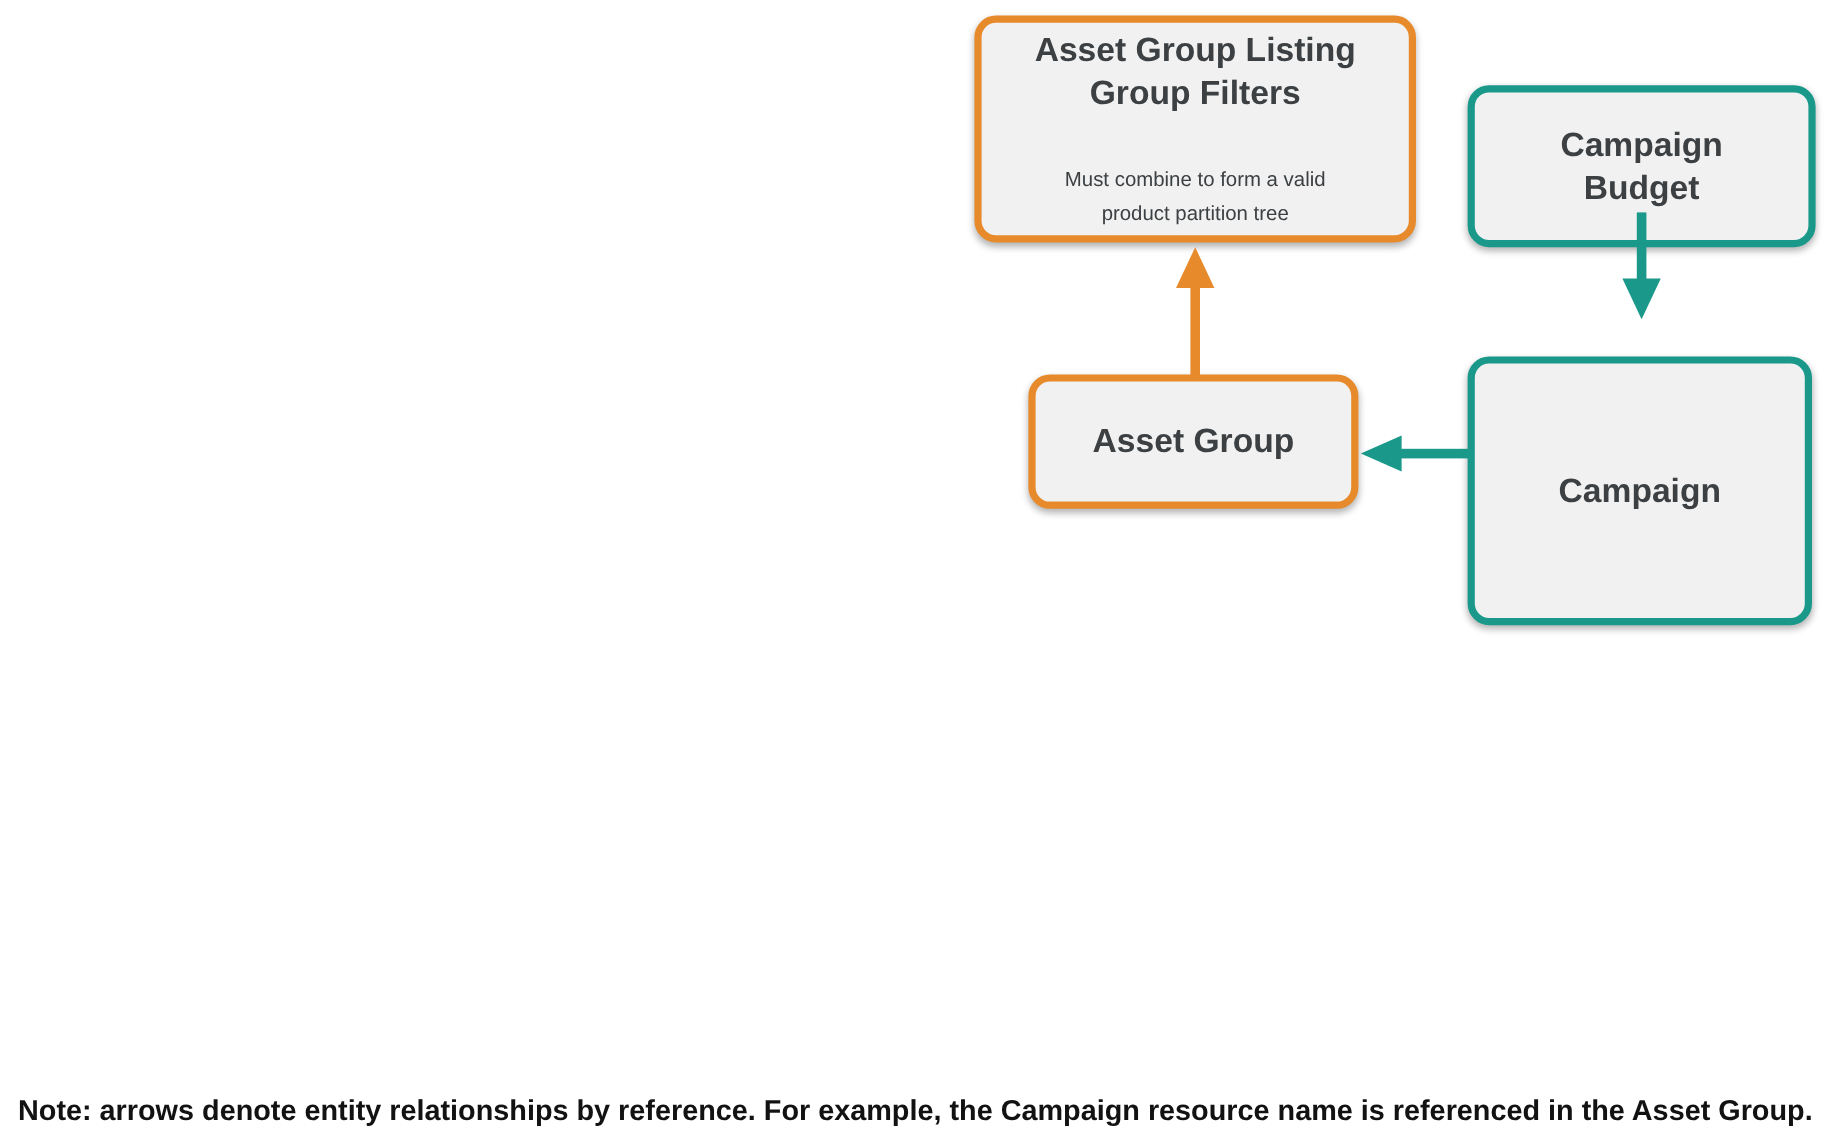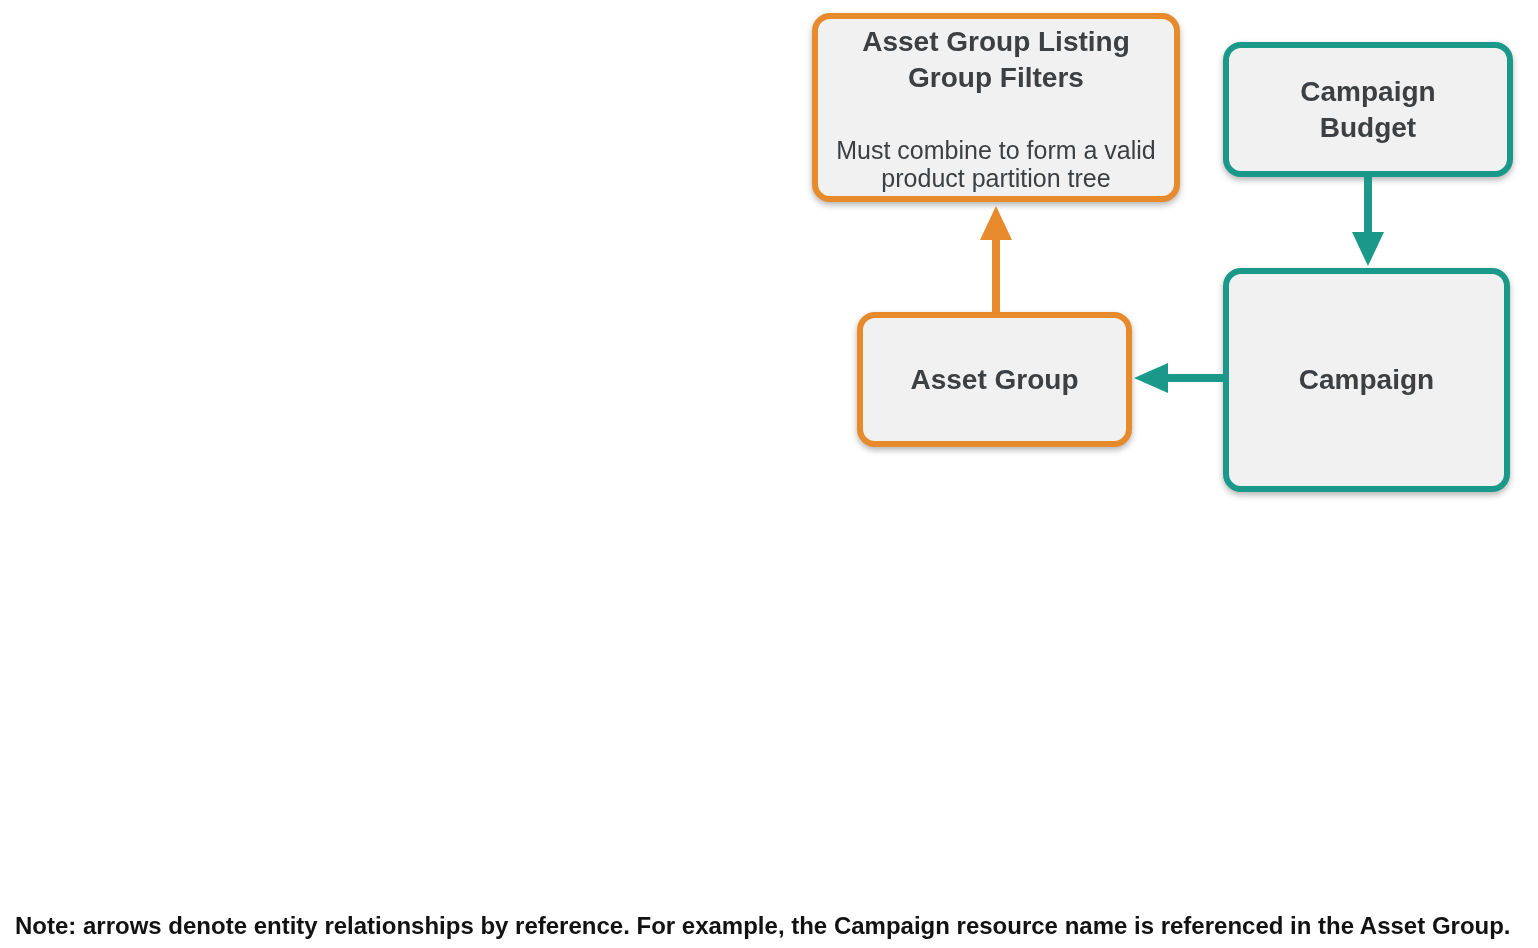--- a/index.html
+++ b/index.html
@@ -27,31 +27,31 @@
     border-radius: 18px;
     display: flex;
     flex-direction: column;
     align-items: center;
     justify-content: center;
     text-align: center;
     padding: 10px 14px;
     box-shadow: 0 3px 6px rgba(0,0,0,0.30);
   }
   .node.orange { border: 6px solid var(--orange); gap: 32px; }
-  .node.teal   { border: 6px solid var(--teal); }
+  .node.teal   { border: 6px solid var(--teal); margin-top: 29px; }
   .node .title {
     color: var(--text);
     font-weight: bold;
     font-size: 28px;
     line-height: 36px;
     white-space: pre-line;
   }
   .node .subtitle {
     color: var(--text);
-    font-size: 25px;
+    font-size: 17px;
     line-height: 28px;
     margin-top: 8px;
     white-space: pre-line;
   }
   .shaft { position: absolute; }
   .shaft.orange-bg { background: var(--orange); }
   .shaft.teal-bg   { background: var(--teal); }
   .head { position: absolute; width: 0; height: 0; }
   .head.up {
     border-left: 16px solid transparent;
@@ -93,21 +93,21 @@
 
   <div class="node teal" style="left:1223px; top:42px; width:290px; height:135px;">
     <div class="title">Campaign
 Budget</div>
   </div>
 
   <div class="node teal" style="left:1223px; top:268px; width:287px; height:224px;">
     <div class="title">Campaign</div>
   </div>
 
-  <div class="node orange" style="left:857px; top:312px; width:275px; height:135px;">
+  <div class="node orange" style="left:857px; top:312px; width:275px; height:112px;">
     <div class="title">Asset Group</div>
   </div>
 
   <div>
     <div class="head up" style="left:980px; top:206px;"></div>
     <div class="shaft orange-bg" style="left:992px; top:236px; width:8px; height:78px;"></div>
   </div>
 
   <div>
     <div class="shaft teal-bg" style="left:1364px; top:177px; width:8px; height:57px;"></div>

